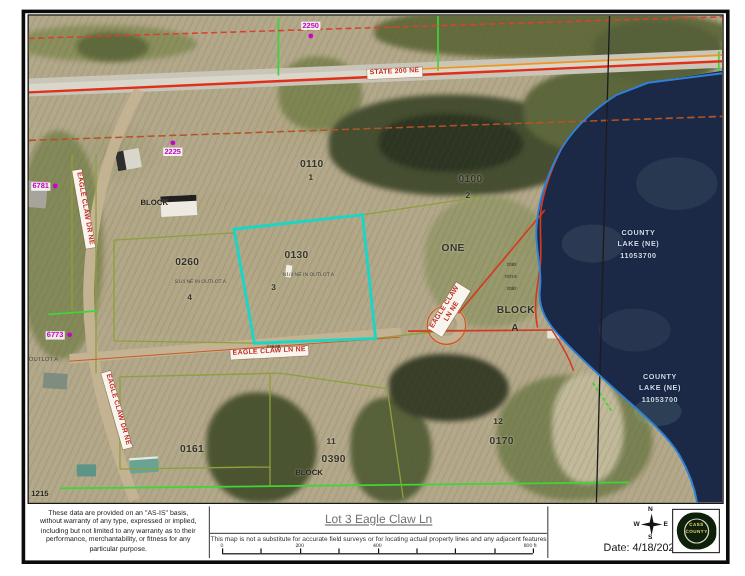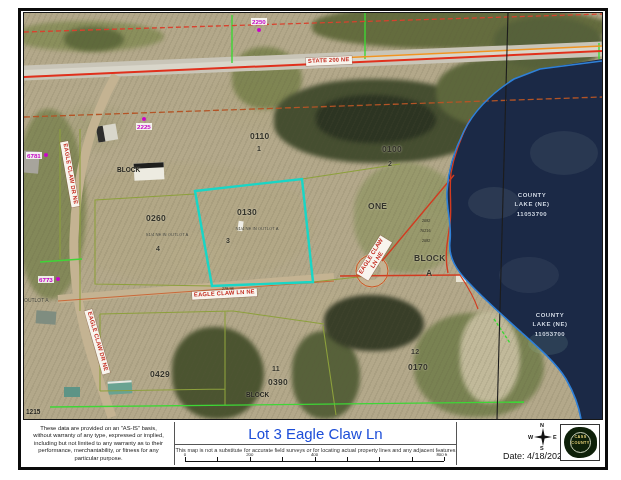--- a/index.html
+++ b/index.html
@@ -42,21 +42,21 @@
   .blk{position:absolute;color:#23231d;font-size:6.5px;font-weight:bold;white-space:nowrap;
           text-shadow:0 0 1.5px rgba(232,226,205,.7);}
   
   .footer{position:absolute;left:2px;top:411px;width:580px;height:43px;display:flex;background:#fff;}
   .f-disc{width:152px;border-right:1px solid #555;display:flex;flex-direction:column;
           justify-content:center;text-align:center;font-size:5.8px;line-height:1.3;color:#1a1a1a;
           padding:0 2px;box-sizing:border-box;}
   .f-disc div{white-space:nowrap;}
   .f-center{flex:1;display:flex;flex-direction:column;border-right:1px solid #555;min-width:0;}
   .f-title{height:22px;display:flex;align-items:center;justify-content:center;
-           font-size:15px;color:#1d4ed8;}
+           font-size:10px;color:#737373;text-decoration:underline;}
   .f-scalebox{border-top:1px solid #555;flex:1;position:relative;}
   .f-subtitle{font-size:5.5px;color:#333;text-align:center;margin-top:1.5px;white-space:nowrap;}
   .sbar{position:absolute;left:10px;right:12px;top:12px;height:4px;border-bottom:1px solid #111;}
   .sbar .tick{position:absolute;bottom:0;width:1px;height:4px;background:#111;}
   .sbar .slab{position:absolute;top:-5.5px;font-size:4.3px;color:#222;transform:translateX(-50%);white-space:nowrap;}
   .f-right{width:146px;position:relative;}
   .compass{position:absolute;left:72px;top:1px;width:28px;height:32px;}
   .compass .c{position:absolute;font-size:5.5px;color:#111;font-weight:bold;}
   .date{position:absolute;left:46px;bottom:4px;font-size:9px;color:#111;white-space:nowrap;}
   .logo-box{position:absolute;right:3px;top:2px;width:40px;height:37px;border:1px solid #333;
@@ -181,21 +181,21 @@
     <div class="plabel" style="left:213px;top:194px;">0130</div>
     <div class="pdesc" style="left:188px;top:213px;width:90px;">N1/4 NE IN OUTLOT A</div>
     <div class="plabel psmall" style="left:202px;top:224px;">3</div>
     <div class="plabel" style="left:122px;top:200px;">0260</div>
     <div class="pdesc" style="left:98px;top:219px;width:90px;">S1/4 NE IN OUTLOT A</div>
     <div class="plabel psmall" style="left:132px;top:232px;">4</div>
     <div class="plabel" style="left:344px;top:188px;">ONE</div>
     <div class="plabel" style="left:390px;top:240px;">BLOCK</div>
     <div class="plabel" style="left:402px;top:255px;">A</div>
     <div class="pdesc" style="left:0px;top:284px;font-size:5px;">OUTLOT A</div>
-    <div class="plabel" style="left:126px;top:356px;">0429</div>
+    <div class="plabel" style="left:126px;top:356px;">0161</div>
     <div class="plabel psmall" style="left:248px;top:352px;">11</div>
     <div class="plabel" style="left:244px;top:364px;">0390</div>
     <div class="plabel psmall" style="left:387px;top:335px;">12</div>
     <div class="plabel" style="left:384px;top:349px;">0170</div>
     <div class="blk" style="left:93px;top:153px;">BLOCK</div>
     <div class="blk" style="left:222px;top:378px;">BLOCK</div>
 
     <div class="tiny" style="left:398px;top:206px;">2082</div>
     <div class="tiny" style="left:396px;top:216px;">70216</div>
     <div class="tiny" style="left:398px;top:226px;">2082</div>

